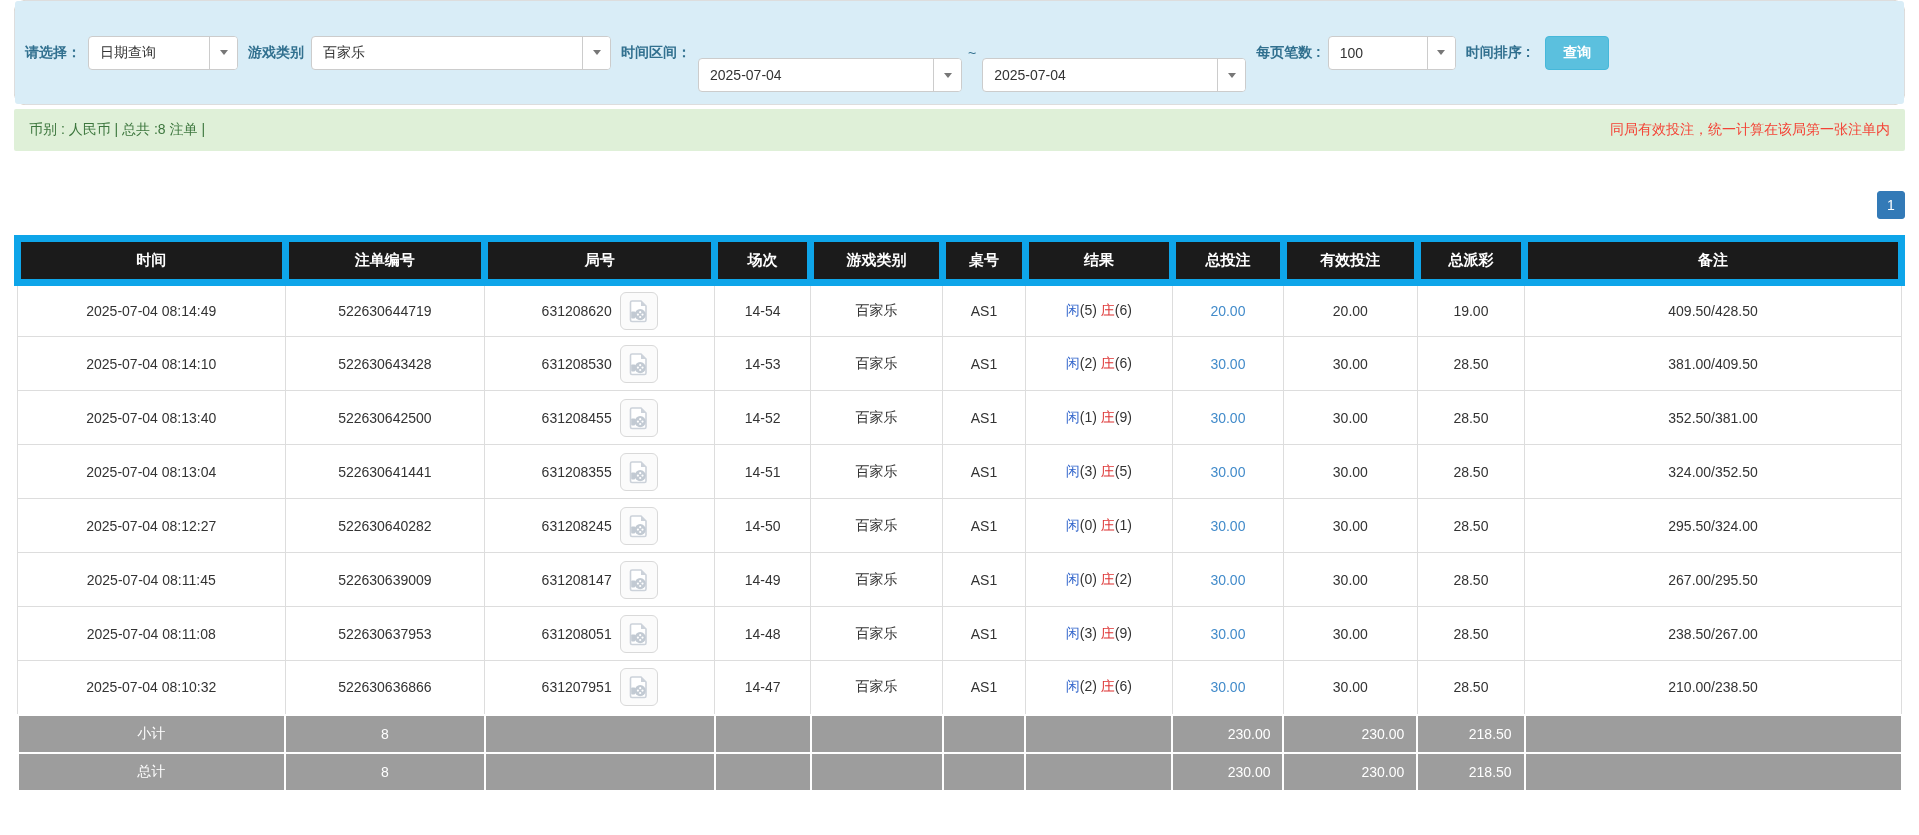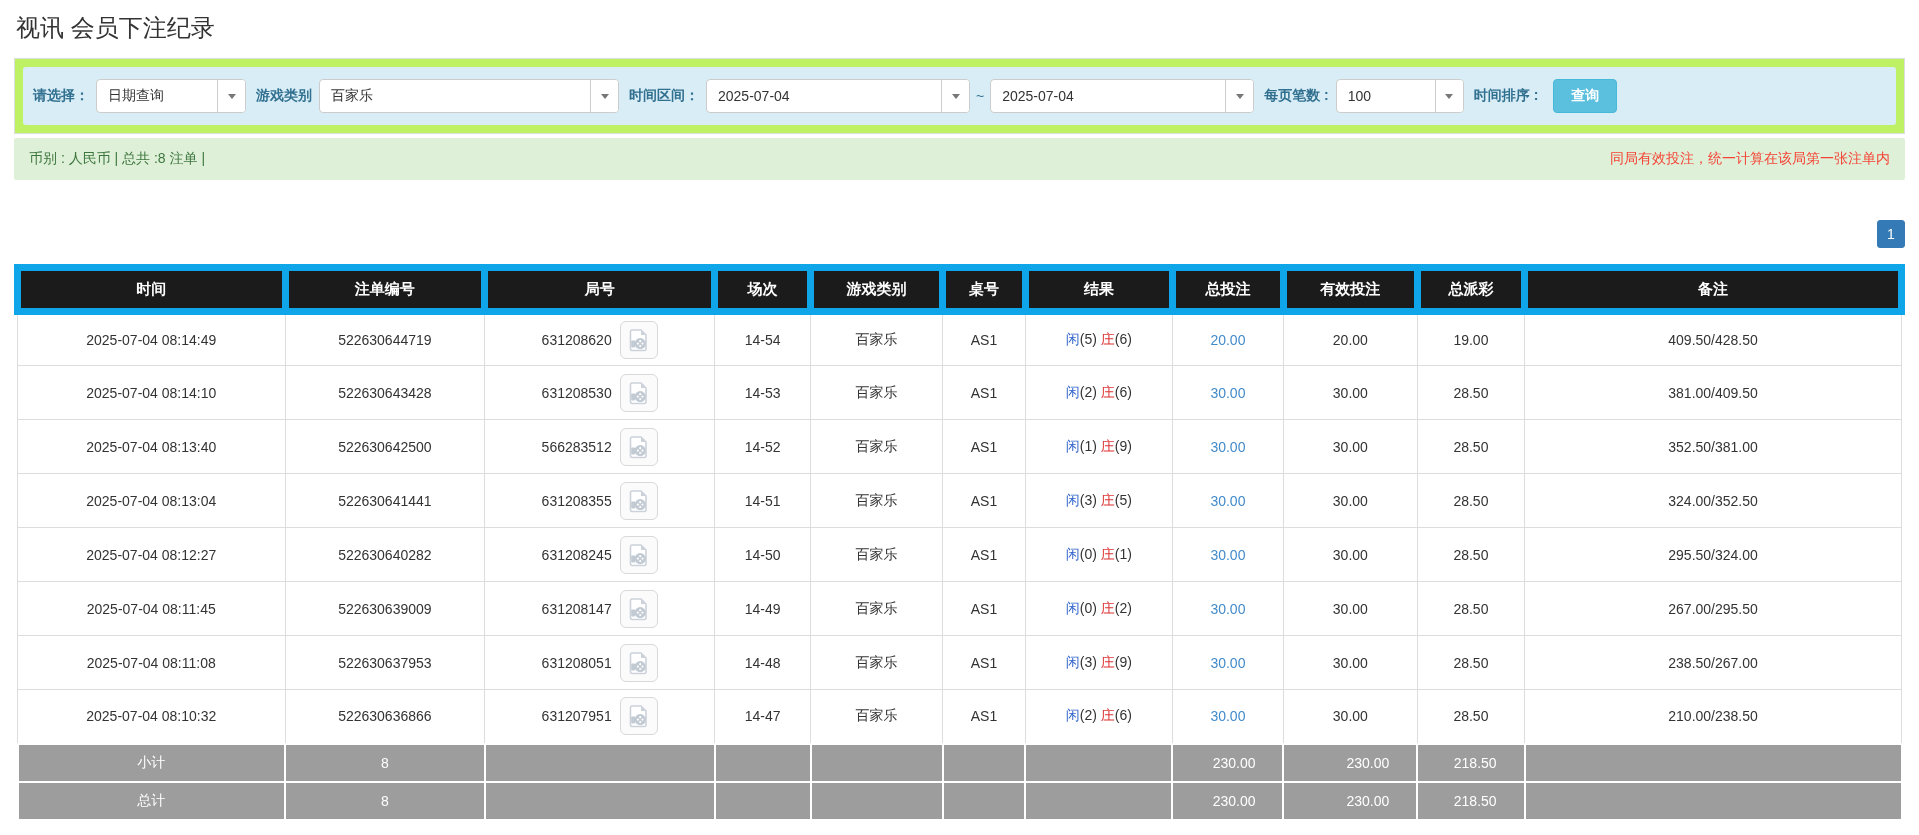--- a/index.html
+++ b/index.html
@@ -11,22 +11,22 @@
   }
   .container { padding: 0 14px; }
 
   .page-title {
     font-size: 24px; font-weight: 400; color: #333;
     padding: 12px 2px 14px;
   }
 
   
   .filter-panel {
-    border: 1px solid #ddd; border-radius: 0;
-    background: #bef264; padding: 8px;
+    border: 1px solid #ddd; border-radius: 11px;
+    background: #a16207; padding: 0;
   }
   .filter-bar {
     background: #d9edf7; border-radius: 3px;
     padding: 12px 10px; display: flex; align-items: center;
     white-space: nowrap;
   }
   .f-label {
     color: #31708f; font-weight: bold; font-size: 14px;
     margin: 0 7px 0 10px;
   }
@@ -43,21 +43,21 @@
   .combo-arrow {
     width: 28px; border-left: 1px solid #ccc; background: #fff;
     display: flex; align-items: center; justify-content: center;
   }
   .caret {
     width: 0; height: 0; border-left: 4px solid transparent;
     border-right: 4px solid transparent; border-top: 5px solid #777;
   }
   .w-select  { width: 150px; }
   .w-game    { width: 300px; }
-  .w-date    { width: 264px; }
+  .w-date    { width: 264px; margin-top: 45px; }
   .w-size    { width: 128px; }
   .w-sort    { width: 198px; }
   .btn-query {
     margin-left: 8px; height: 34px; padding: 0 17px;
     background: #5bc0de; border: 1px solid #46b8da; border-radius: 4px;
     color: #fff; font-size: 14px; font-family: inherit; cursor: pointer; font-weight: bold;
   }
 
   
   .summary-bar {
@@ -101,28 +101,27 @@
   }
   .res-player { color: #3366cc; }
   .res-banker { color: #dd3333; }
   .res-num { color: #333; }
   .bet-link { color: #428bca; text-decoration: none; cursor: pointer; }
 
   .totals-row td {
     background: #9d9d9d; color: #fff; border: 2px solid #fff;
     height: 38px; font-size: 14px;
   }
-  .totals-row td.num { text-align: right; padding-right: 27px; }
+  .totals-row td.num { text-align: right; padding-right: 12px; }
 </style>
 </head>
 <body>
 
 <div class="container">
 
-  <div class="page-title">视讯 会员下注纪录</div>
 
   <div class="filter-panel">
     <div class="filter-bar">
 
       <span class="f-label" style="margin-left:0">请选择：</span>
       <div class="combo w-select">
         <span class="combo-value">日期查询</span>
         <span class="combo-arrow">
             <span class="caret"></span>
           </span>
@@ -273,21 +272,21 @@
     <td>30.00</td>
     <td>28.50</td>
     <td>381.00/409.50</td>
   </tr>
 
   <tr>
     <td>2025-07-04 08:13:40</td>
     <td>522630642500</td>
     <td>
       <div class="round-wrap">
-        <span>566283512</span>
+        <span>631208455</span>
         <span class="video-btn">
           <svg width="22" height="24" viewBox="0 0 22 24">
             <path d="M4 2 h9 l5 5 v14 a1.5 1.5 0 0 1 -1.5 1.5 h-12.5 a1.5 1.5 0 0 1 -1.5 -1.5 v-17.5 a1.5 1.5 0 0 1 1.5 -1.5 z" fill="#ffffff" stroke="#ccd2da" stroke-width="1.6"></path>
             <path d="M13 2 v5 h5 z" fill="#ccd2da"></path>
             <rect x="3.2" y="12.4" width="4" height="7" rx="0.8" fill="#c2cad3"></rect>
             <circle cx="12.2" cy="15.6" r="5.6" fill="#c2cad3"></circle>
             <circle cx="12.2" cy="13.2" r="1.1" fill="#ffffff"></circle>
             <circle cx="9.9" cy="15.6" r="1.1" fill="#ffffff"></circle>
             <circle cx="14.5" cy="15.6" r="1.1" fill="#ffffff"></circle>
             <circle cx="12.2" cy="18" r="1.1" fill="#ffffff"></circle>

